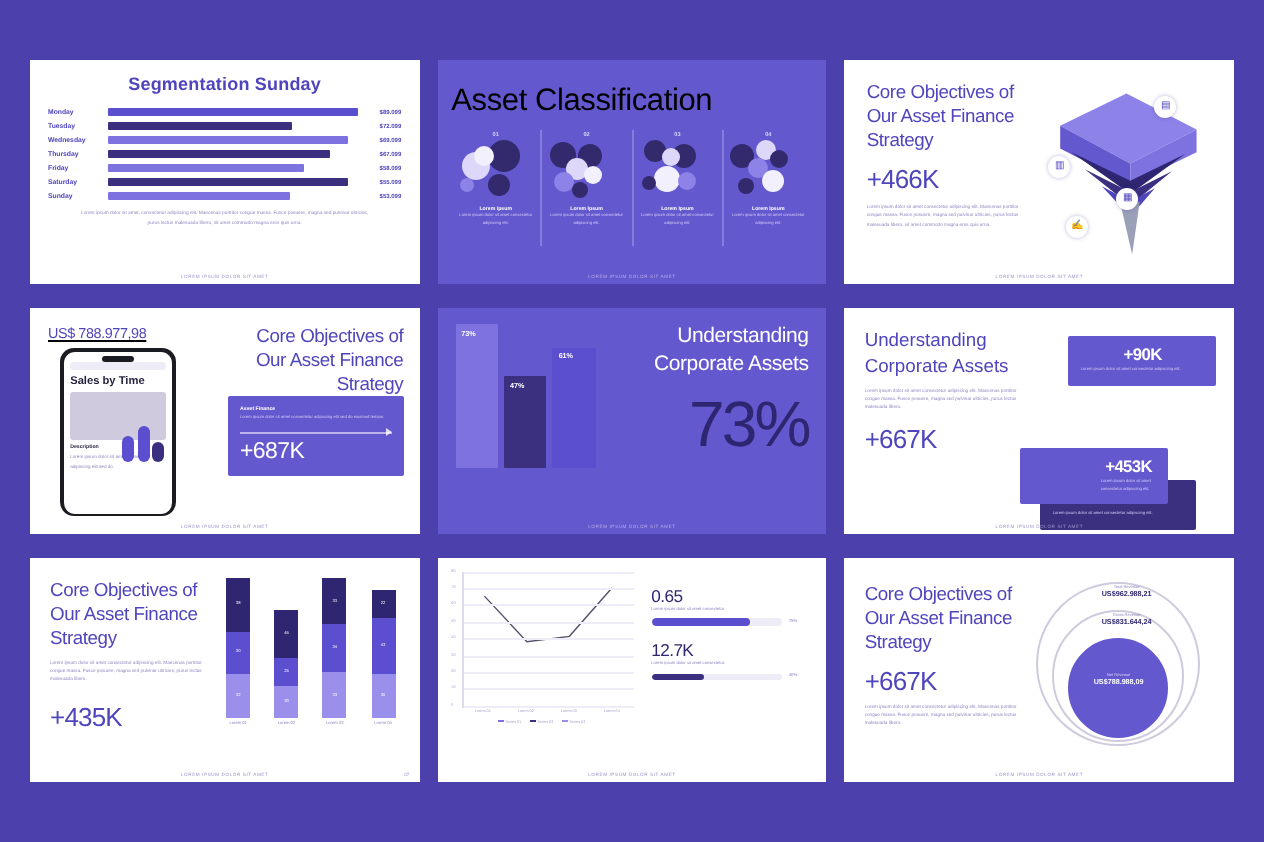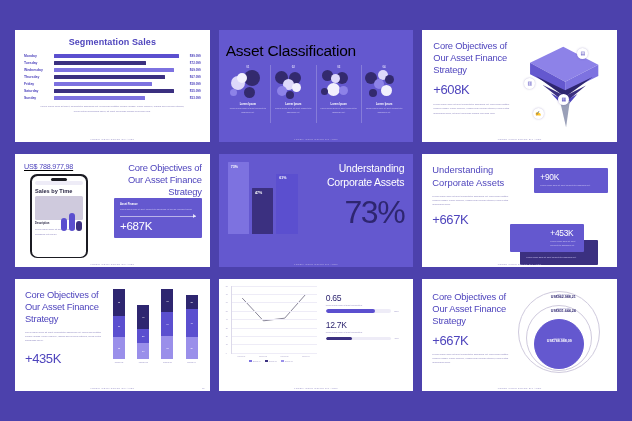--- a/index.html
+++ b/index.html
@@ -166,21 +166,21 @@
   .s5 .h { color: #fff; font-size: 10.5px; line-height: 1.3; font-weight: 400; letter-spacing: -.2px; }
   .s5 .mega { color: #2e2670; font-size: 32px; font-weight: 400; letter-spacing: -1.4px; margin-top: 4px; }
 
   
   .s6 { display: flex; padding: 10px 0 0 10px; }
   .s6 .left { width: 84px; }
   .s6 .h { color: #4f45bd; font-size: 9.4px; line-height: 1.3; font-weight: 400; }
   .s6 .mega { color: #4f45bd; font-size: 13px; font-weight: 400; letter-spacing: -.4px; margin-top: 5px; }
   .s6 .right { flex: 1; position: relative; }
   .statcard { position: absolute; padding: 4px 6px 5px; border-radius: 1px; }
-  .statcard .sv { color: #fff; font-size: 8.4px; font-weight: 400; letter-spacing: -.3px; }
+  .statcard .sv { color: #fff; font-size: 8.4px; font-weight: 700; letter-spacing: -.3px; text-align: center; }
   .statcard .st { color: #cfc8f4; font-size: 2.1px; line-height: 1.8; margin-top: 1.5px; }
 
   
   .s7 { display: flex; padding: 10px 0 0 10px; }
   .s7 .left { width: 82px; }
   .s7 .right { flex: 1; display: flex; align-items: flex-end; justify-content: space-around; height: 82px; padding: 0 6px 8px 0; }
   .stackcol { width: 12px; display: flex; flex-direction: column; }
   .stackcol .seg { position: relative; }
   .stackcol .seg span {
     position: absolute; left: 50%; top: 50%; transform: translate(-50%,-50%);
@@ -221,21 +221,21 @@
   .ringlbl .rv { font-size: 3.6px; color: #2e2670; font-weight: 700; }
   .ringlbl.inner .rk { color: #d8d3f5; }
   .ringlbl.inner .rv { color: #ffffff; }
 </style>
 </head>
 <body>
 
 <div class="deck">
 
   <div class="slide s1">
-    <h2>Segmentation Sales</h2>
+    <h2>Segmentation Sunday</h2>
     <div>
       <div class="barrow">
         <div class="dlabel">Monday</div>
         <div class="btrack">
             <div class="bfill" id="s1b0" style="width: 100%; background: rgb(91, 79, 207);"></div>
           </div>
         <div class="bval">$89.099</div>
       </div>
       <div class="barrow">
         <div class="dlabel">Tuesday</div>
@@ -338,21 +338,21 @@
         <div class="ctitle">Lorem Ipsum</div>
         <div class="ctext">Lorem ipsum dolor sit amet consectetur adipiscing elit.</div>
       </div>
     </div>
     <div class="slide-footer onpurple">LOREM IPSUM DOLOR SIT AMET</div>
   </div>
 
   <div class="slide s3">
     <div class="left">
       <div class="co-title">Core Objectives of Our Asset Finance Strategy</div>
-      <div class="co-big">+608K</div>
+      <div class="co-big">+466K</div>
       <div class="co-body">Lorem ipsum dolor sit amet consectetur adipiscing elit. Maecenas porttitor congue massa. Fusce posuere, magna sed pulvinar ultricies, purus lectus malesuada libero, sit amet commodo magna eros quis urna.</div>
     </div>
     <div class="right">
       <div class="funnelwrap">
         <svg viewBox="0 0 100 95" width="95" height="90">
           <polygon points="20,22 55,5 92,24 57,42" fill="#8d82e8"></polygon>
           <polygon points="20,22 20,34 57,53 57,42" fill="#6458cf"></polygon>
           <polygon points="57,42 57,53 92,36 92,24" fill="#7d72e0"></polygon>
           <polygon points="26,36 57,51 86,37 57,58" fill="#2e2670"></polygon>
           <polygon points="33,45 57,57 79,46 57,64" fill="#3b3080"></polygon>

